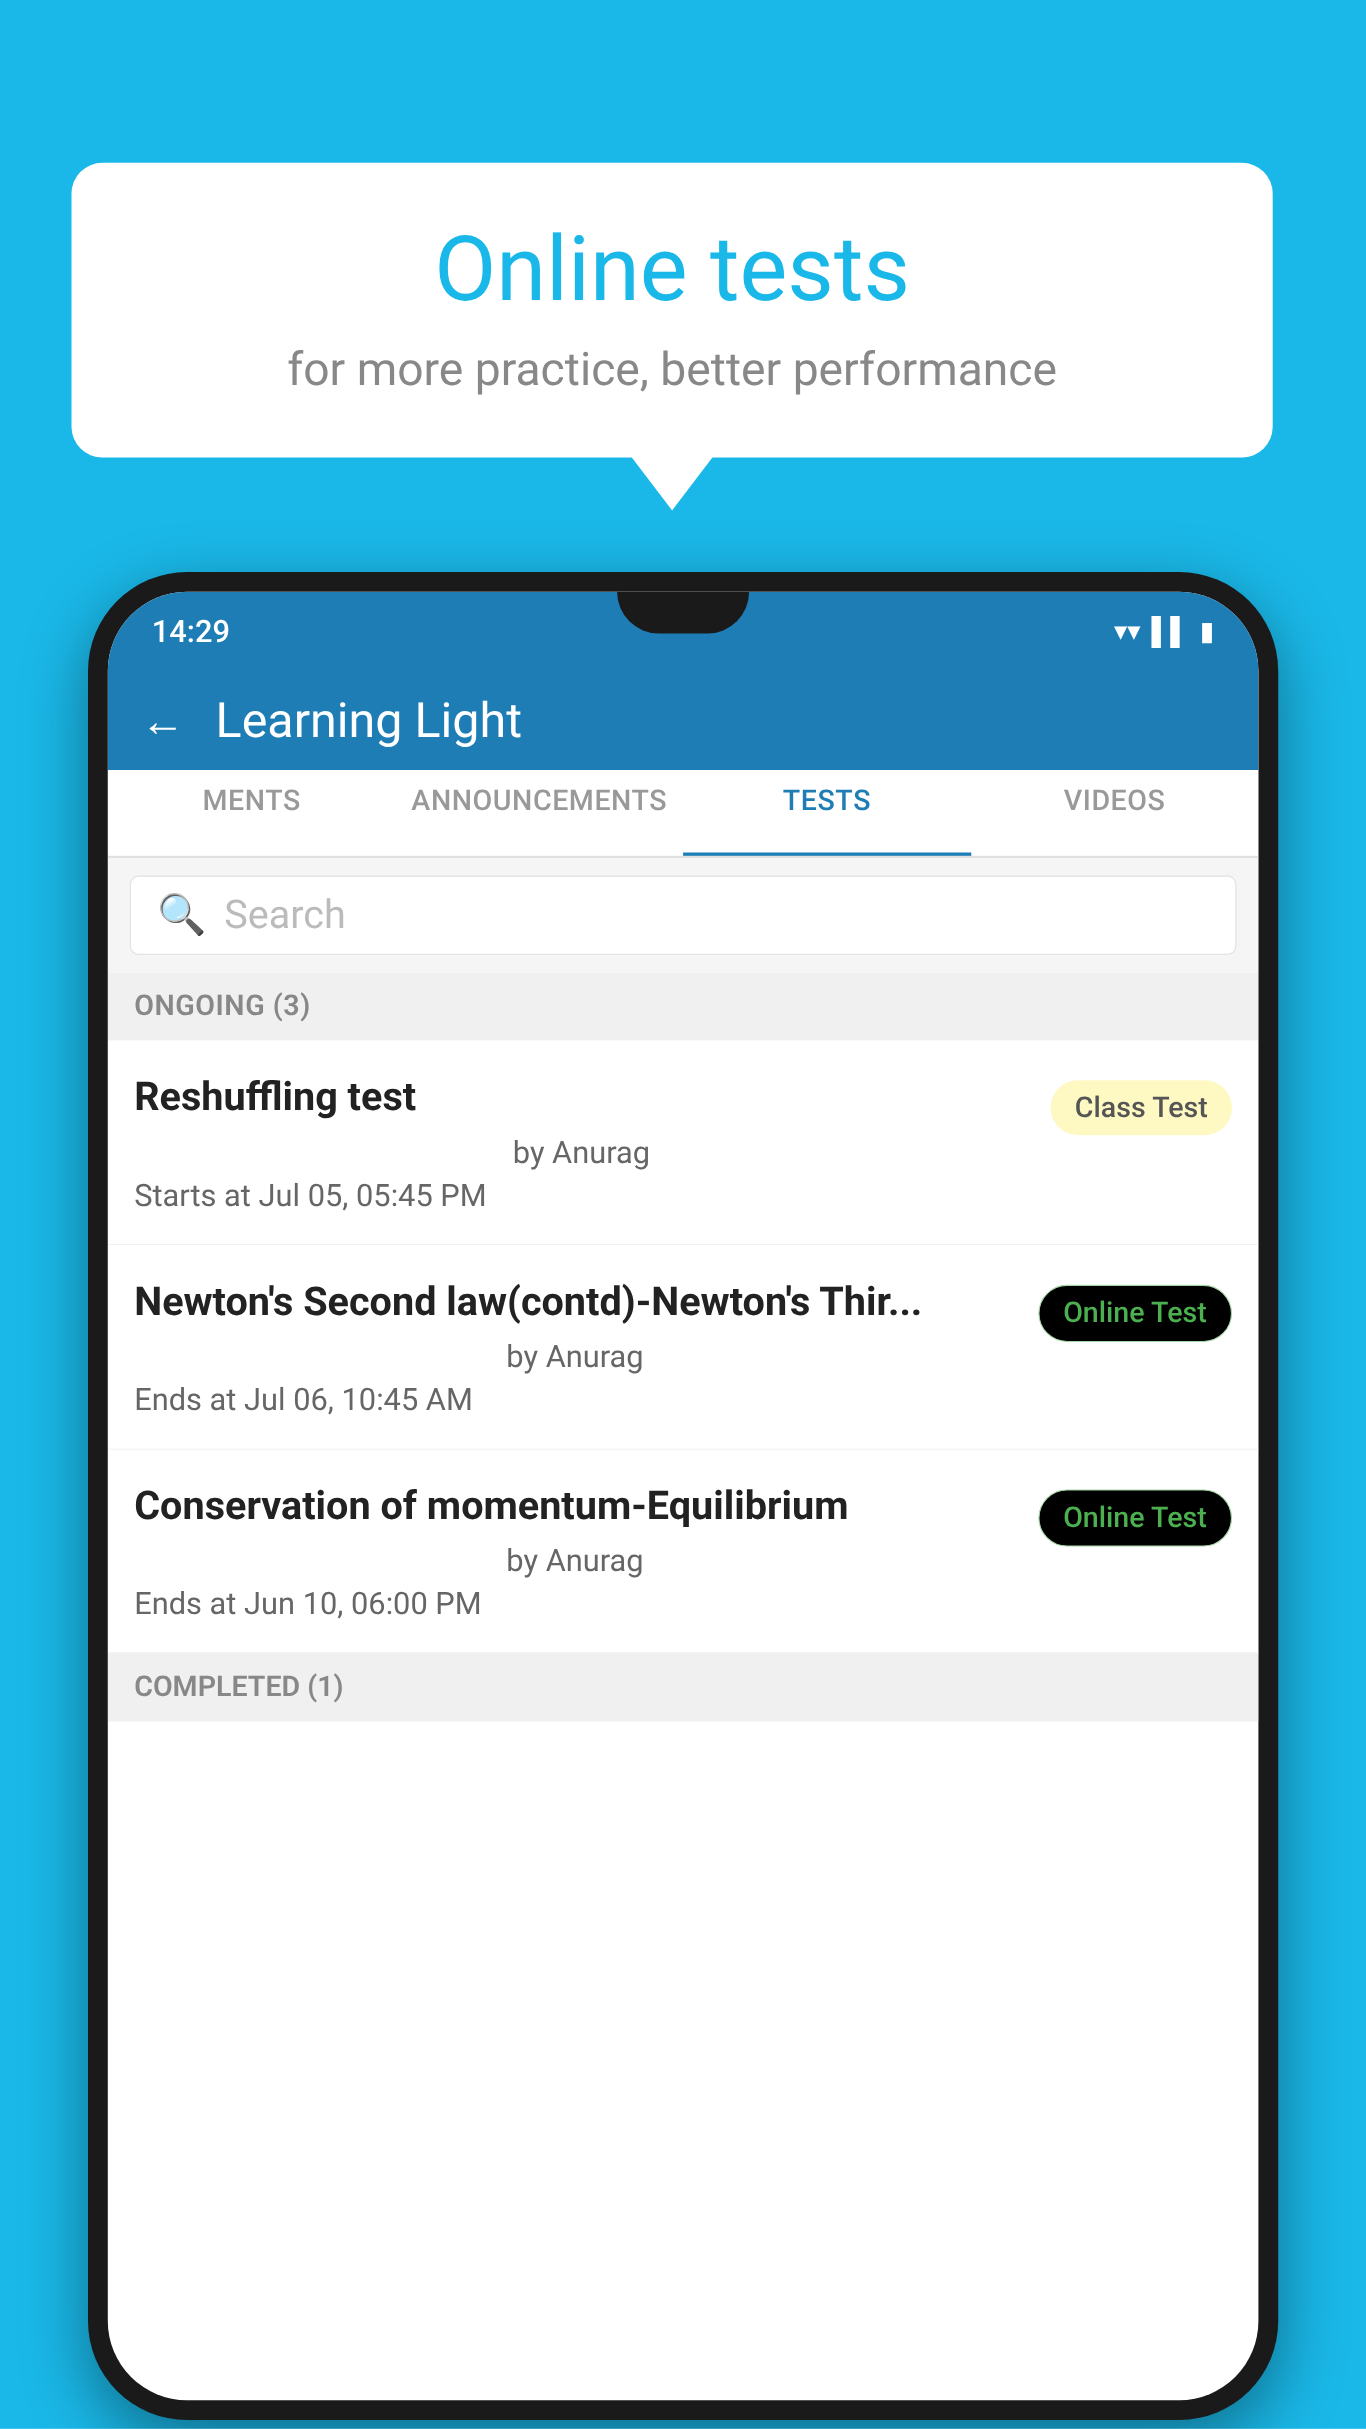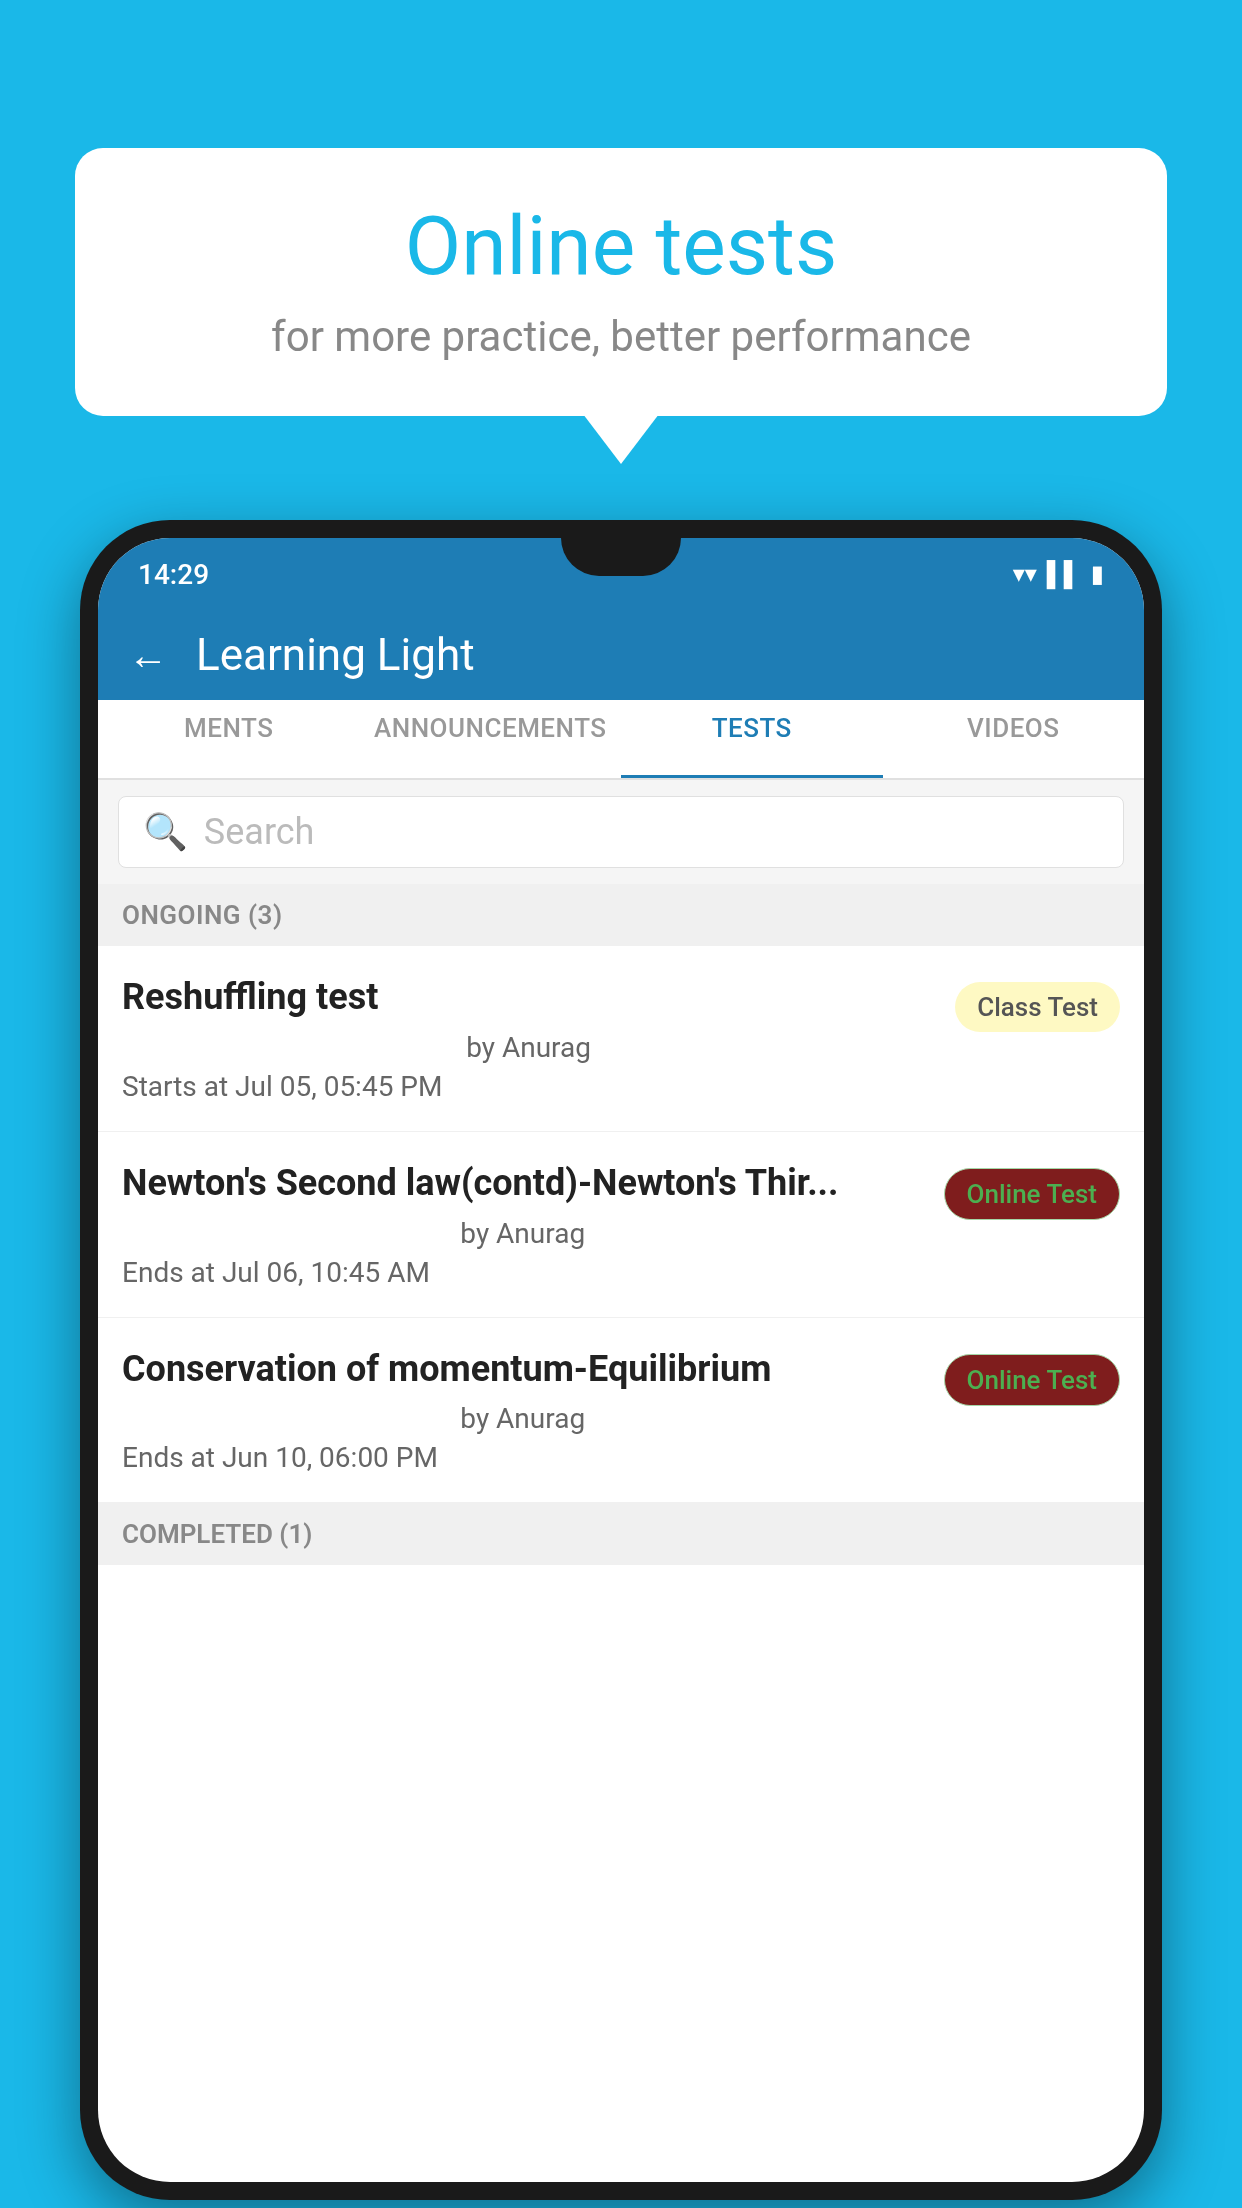--- a/index.html
+++ b/index.html
@@ -11,21 +11,21 @@
       background-color: #1ab8e8;
       font-family: 'Roboto', Arial, sans-serif;
       overflow: hidden;
       position: relative;
     }
 
     
     .speech-bubble {
       position: absolute;
       top: 148px;
-      left: 75px;
+      left: 65px;
       width: 1092px;
       background: white;
       border-radius: 28px;
       padding: 50px 60px 55px 60px;
       text-align: center;
     }
     .speech-bubble::after {
       content: '';
       position: absolute;
       bottom: -48px;
@@ -233,21 +233,21 @@
       white-space: nowrap;
       margin-top: 8px;
       min-width: 150px;
       text-align: center;
     }
     .badge-class {
       background: #fef9c3;
       color: #555;
     }
     .badge-online {
-      background: #7f1d1d;
+      background: #000000;
       color: #4caf50;
       border: 1.5px solid #a5d6a7;
     }
 
     
     .completed-bar {
       background: #f0f0f0;
       padding: 16px 24px;
       font-size: 26px;
       color: #888;

